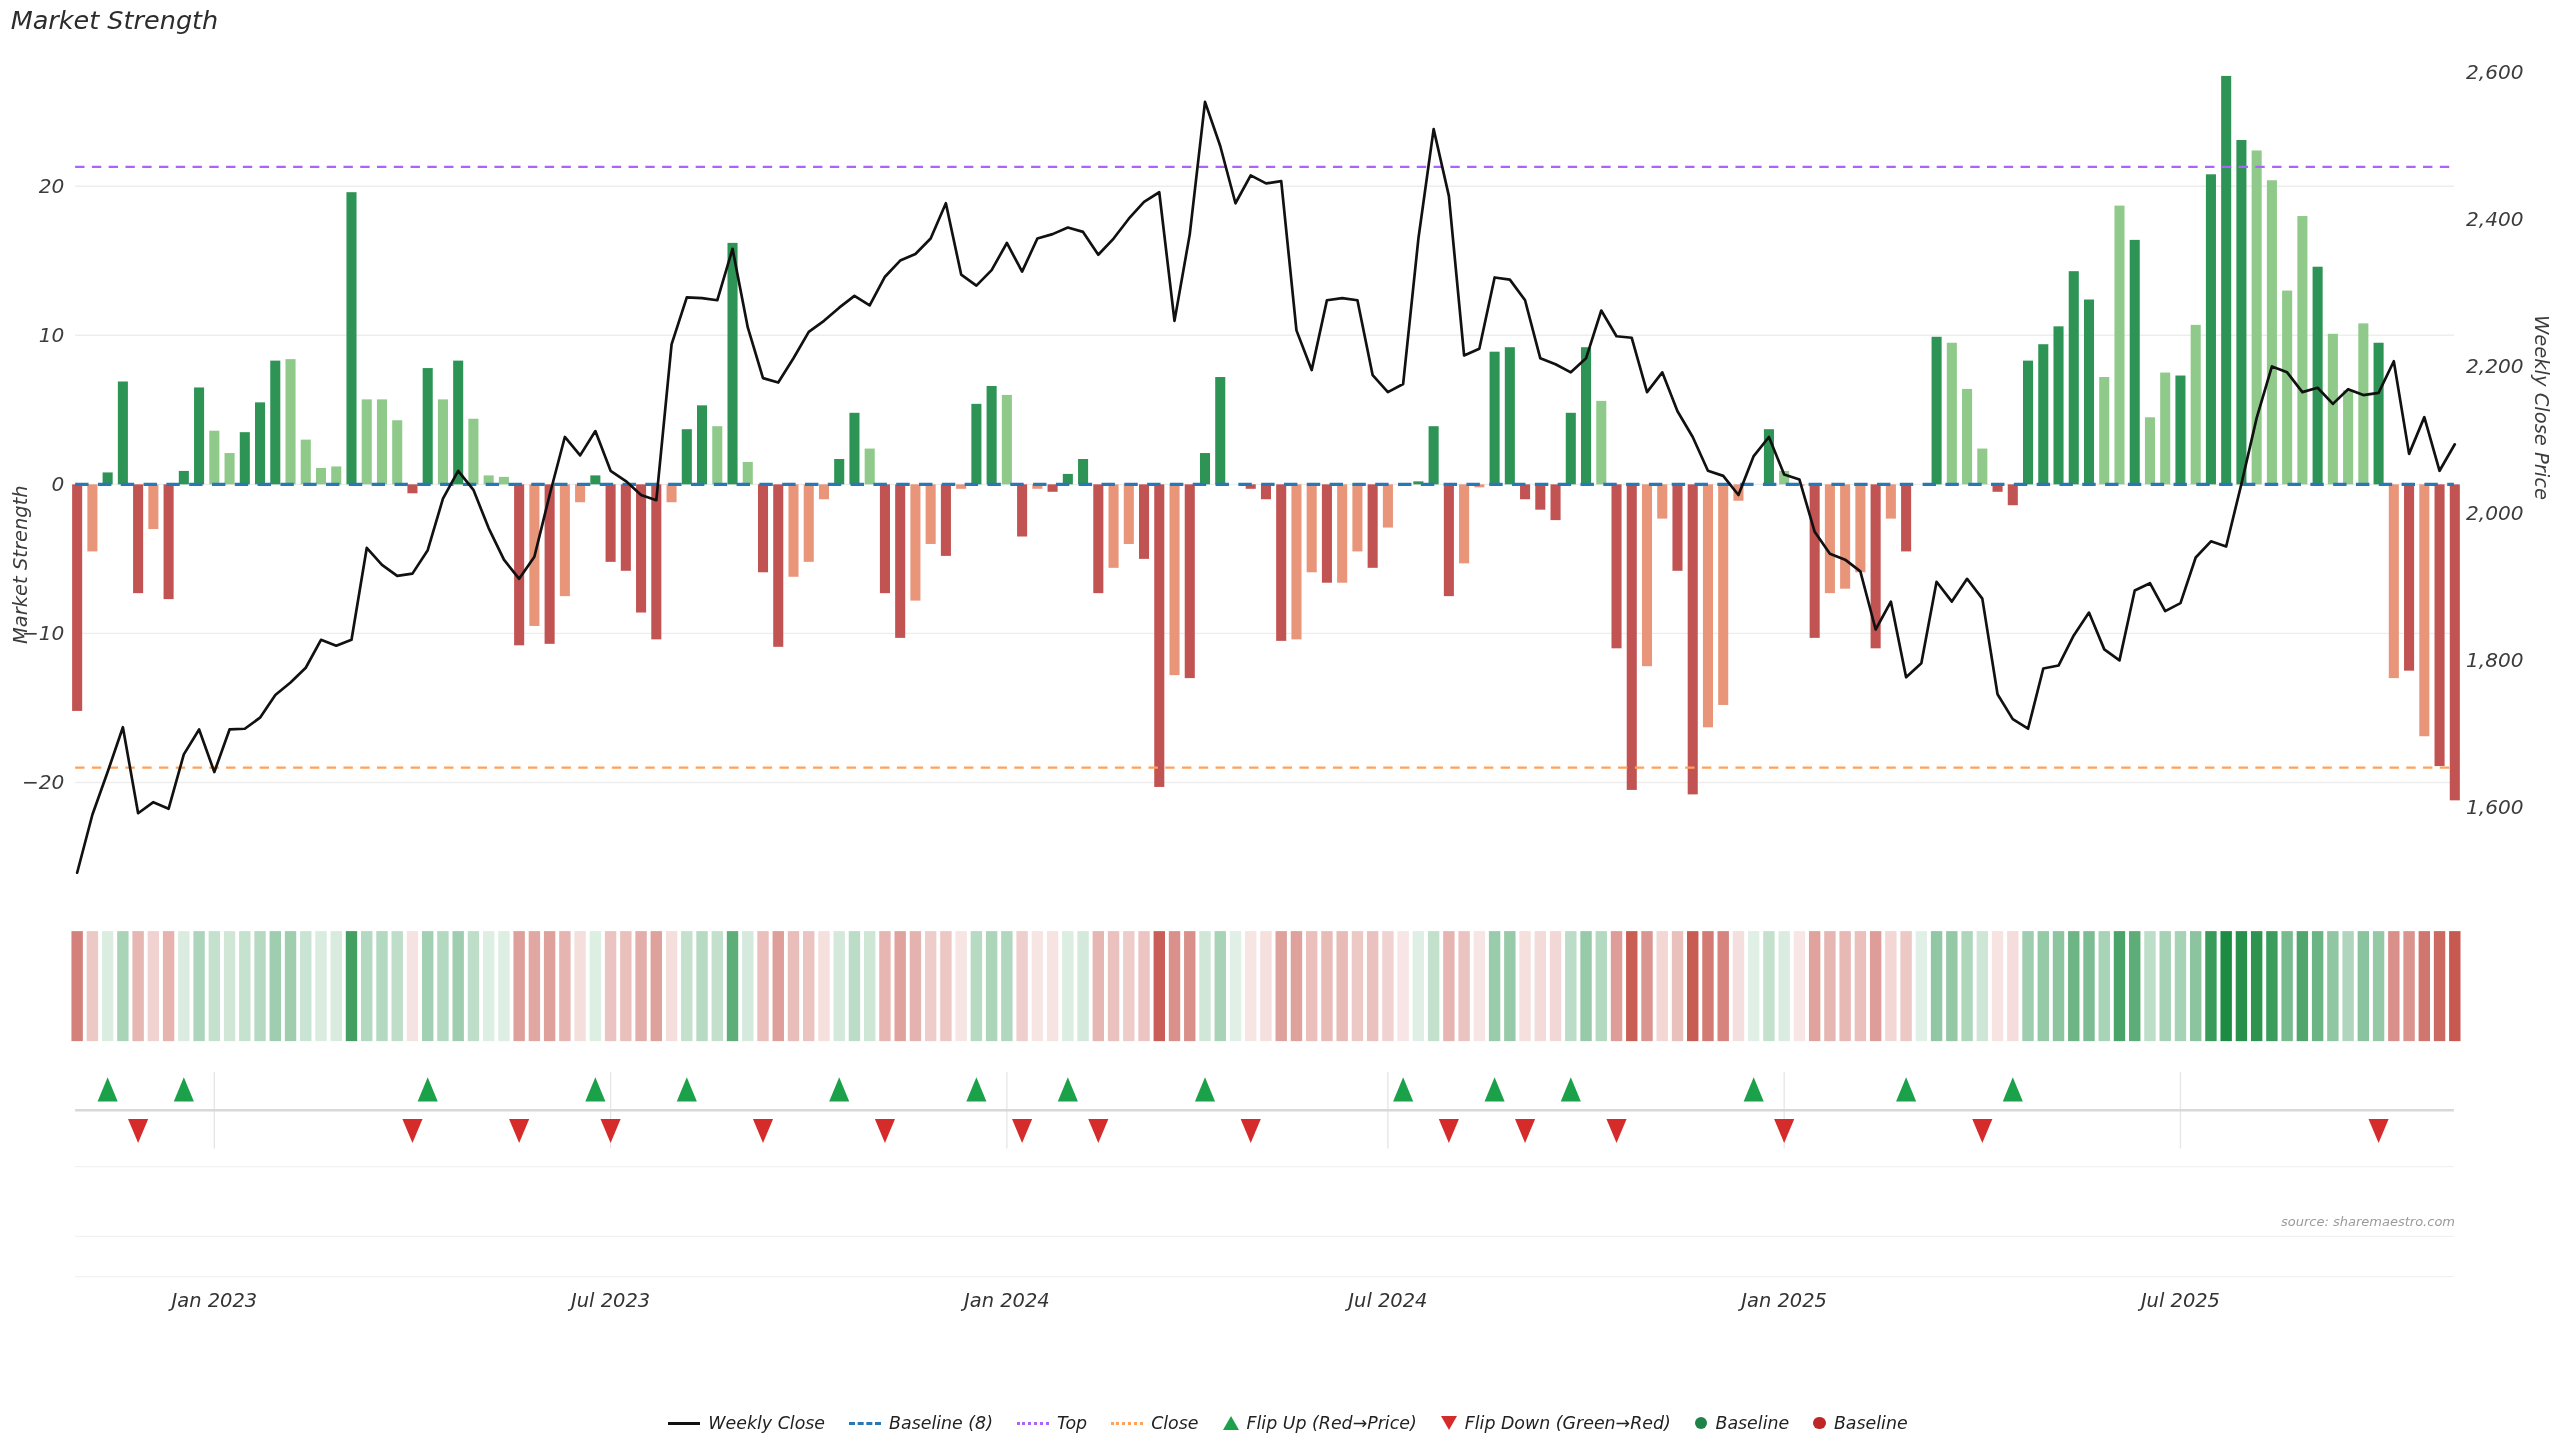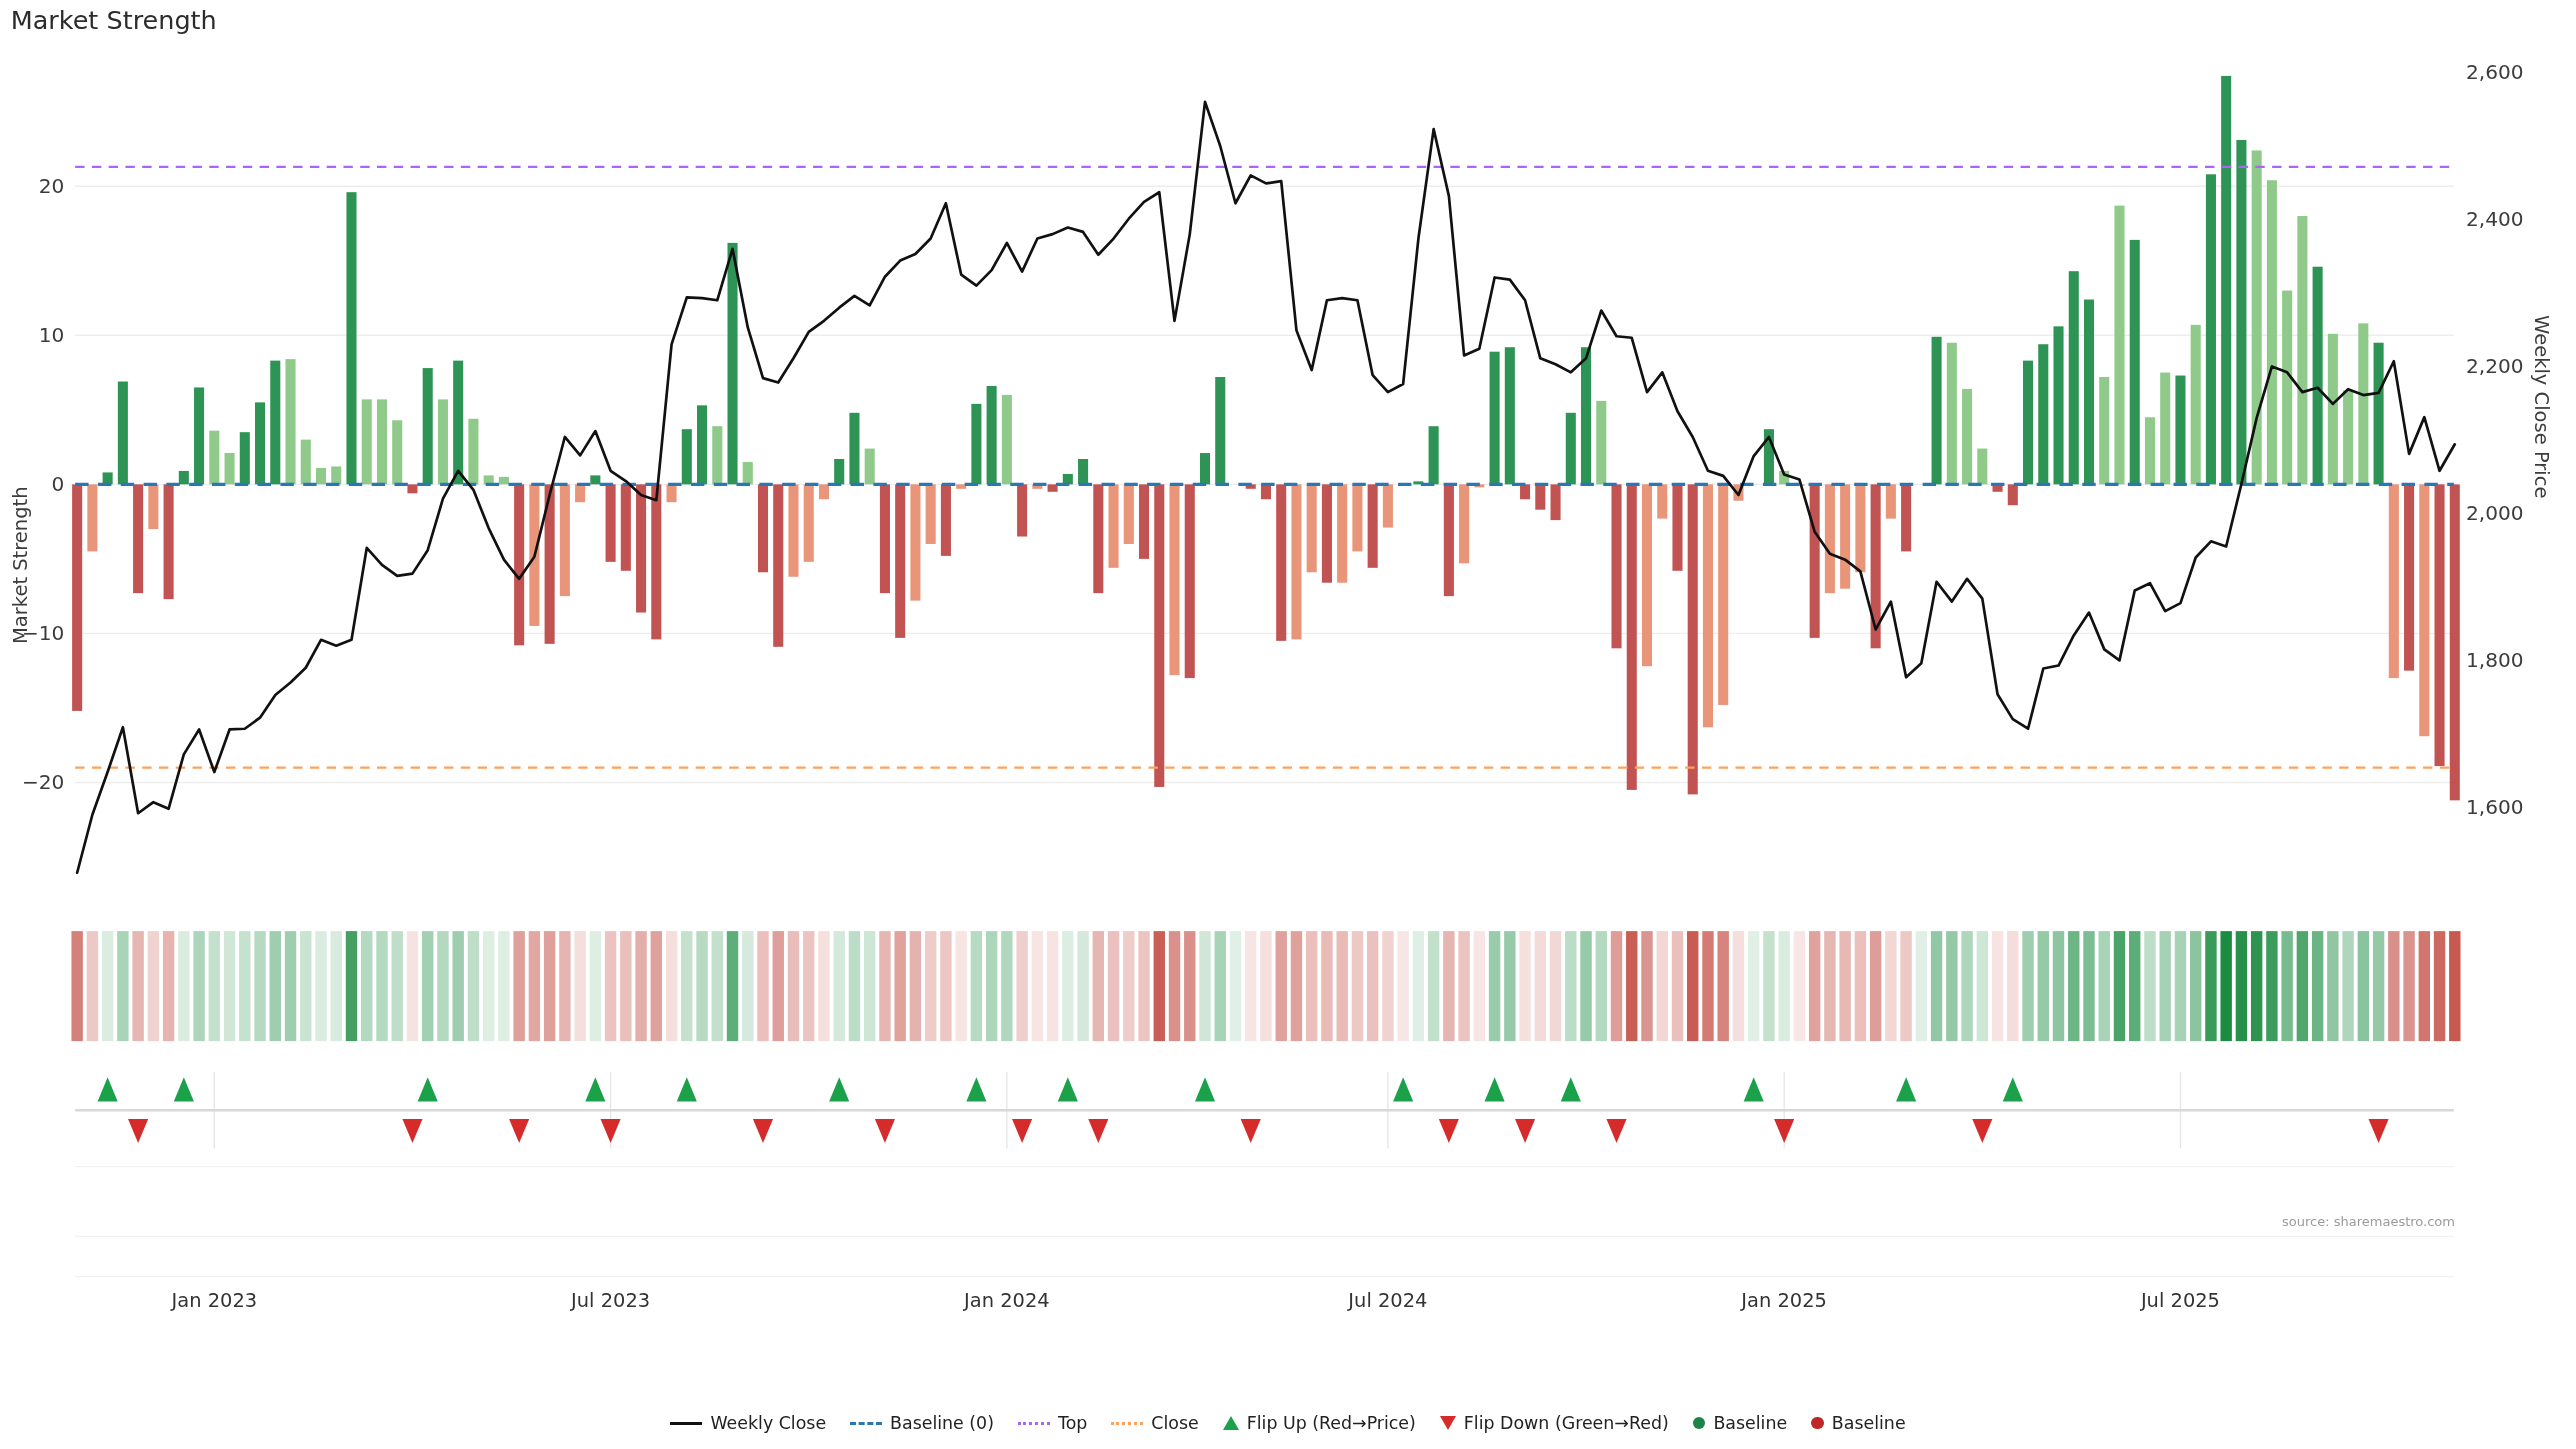--- a/index.html
+++ b/index.html
@@ -1,18 +1,18 @@
 <!DOCTYPE html>
 <html style="font-size:10.7px"><head>
 <meta charset="utf-8">
 <style>
   html,body{margin:0;padding:0;background:#ffffff;}
   body{width:2576px;height:1449px;position:relative;overflow:hidden;
        font-family:"DejaVu Sans","Liberation Sans",sans-serif;}
-  #root{position:absolute;inset:0;background:#fff;}
+  #root{position:absolute;inset:0;background:#fff;font-style:italic;}
   .chart-title{position:absolute;left:10.7px;top:5.4px;font-size:25.5px;color:#2c2c2c;}
   .axis-title-left{position:absolute;left:9.4px;top:644px;font-size:19.5px;color:#3c3c3c;
        transform:rotate(-90deg);transform-origin:0 0;white-space:nowrap;}
   .axis-title-right{position:absolute;left:2553px;top:315px;font-size:19.5px;color:#3c3c3c;
        transform:rotate(90deg);transform-origin:0 0;white-space:nowrap;}
   .source-note{position:absolute;right:121px;top:1214px;font-size:13px;color:#9b9b9b;}
   #main-svg{position:absolute;left:0;top:0;}
   .legend{position:absolute;left:0;right:0;top:1413px;display:flex;justify-content:center;
           align-items:center;gap:24px;}
   .legend-item{display:flex;align-items:center;gap:8px;}
@@ -440,21 +440,21 @@
 
   <div class="source-note">source: sharemaestro.com</div>
 
   <div class="legend">
     <div class="legend-item">
       <span class="gl-line"></span>
       <span class="lbl">Weekly Close</span>
     </div>
     <div class="legend-item">
       <span class="gl-dash-blue"></span>
-      <span class="lbl">Baseline (0)</span>
+      <span class="lbl">Baseline (8)</span>
     </div>
     <div class="legend-item">
       <span class="gl-dot-purple"></span>
       <span class="lbl">Top</span>
     </div>
     <div class="legend-item">
       <span class="gl-dot-orange"></span>
       <span class="lbl">Close</span>
     </div>
     <div class="legend-item">

